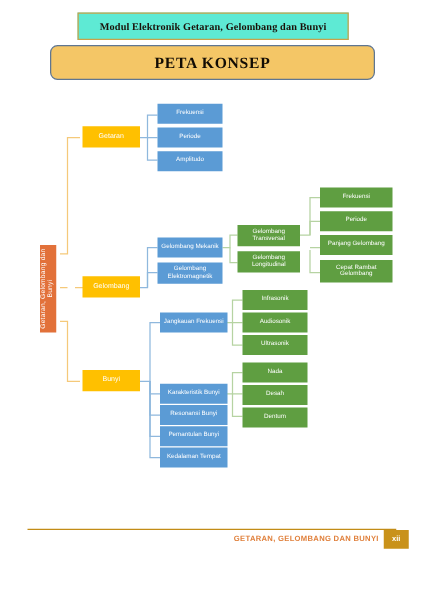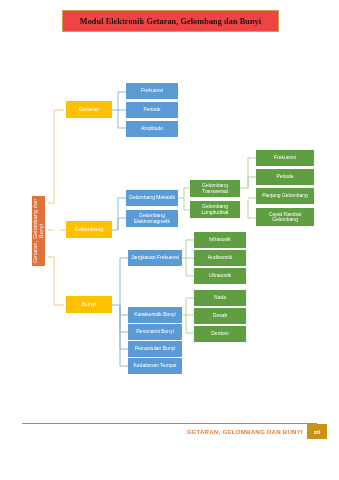--- a/index.html
+++ b/index.html
@@ -5,21 +5,21 @@
   html,body{margin:0;padding:0;}
   body{
     width:339px;height:480px;background:#ffffff;overflow:hidden;
     font-family:"Liberation Sans",sans-serif;position:relative;
   }
   #page{position:absolute;inset:0;background:#fff;}
 
   
   .module-banner{
     position:absolute;left:62px;top:10px;width:215px;height:20px;
-    background:#ef4444;border:1px solid #c9a24a;
+    background:#5eead4;border:1px solid #c9a24a;
     display:flex;align-items:center;justify-content:center;
     font-family:"Liberation Serif",serif;font-weight:bold;font-size:8.2px;
     color:#1a1008;letter-spacing:.1px;white-space:nowrap;
   }
   .peta-banner{
     position:absolute;left:40px;top:36px;width:258px;height:26px;
     background:#f4c666;border:1.4px solid #5f7691;border-radius:6px;
     display:flex;align-items:center;justify-content:center;
     font-family:"Liberation Serif",serif;font-size:12.5px;font-weight:bold;
     color:#120c04;letter-spacing:.6px;
@@ -59,20 +59,21 @@
     display:flex;align-items:center;justify-content:center;
   }
 </style>
 </head>
 <body>
 
 <div id="page">
 
   <div class="module-banner">Modul Elektronik Getaran, Gelombang dan Bunyi</div>
 
+  <div class="peta-banner">PETA KONSEP</div>
 
   <div id="map">
 
     <svg id="wires" viewBox="0 0 339 325" preserveAspectRatio="none">
       <g fill="none" stroke="#f5c97a" stroke-width="1">
         <path d="M60 160 H68"></path>
         <path d="M48 133 H54 V40 H64"></path>
         <path d="M48 187 H54 V235 H64"></path>
         <path d="M48 160 H54"></path>
       </g>

